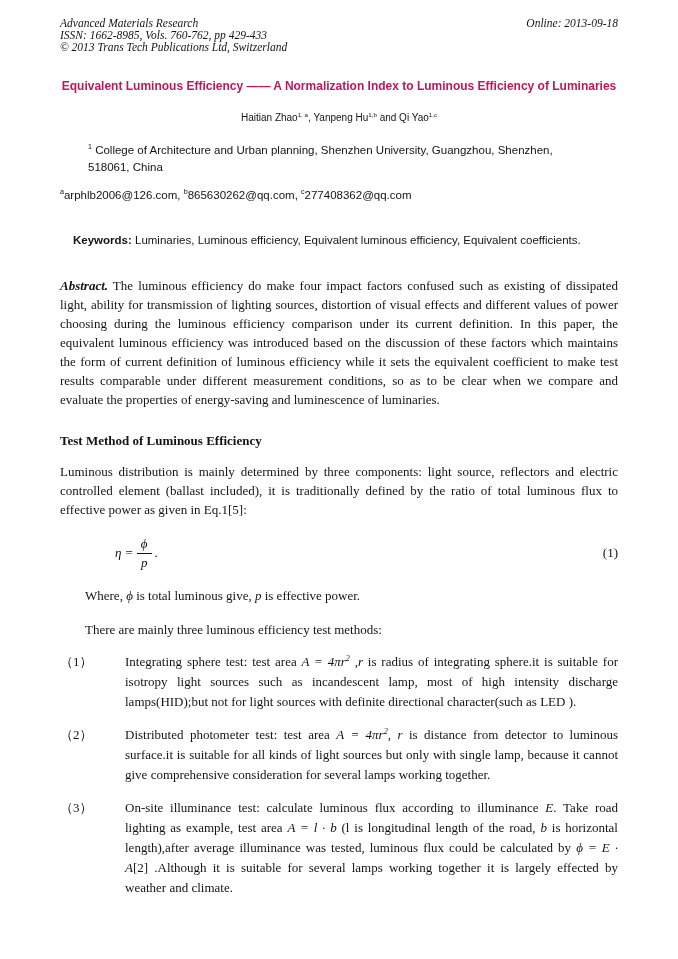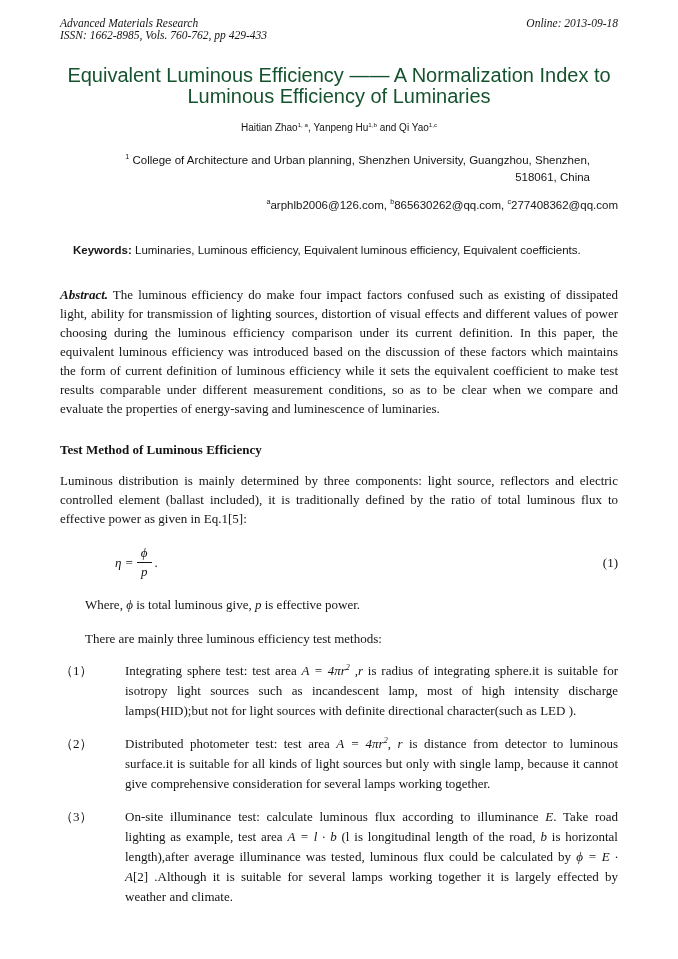--- a/index.html
+++ b/index.html
@@ -22,50 +22,50 @@
     align-items: flex-start;
     font-style: italic;
     font-size: 11.5px;
     line-height: 11.8px;
   }
   .pub-header .left div { white-space: nowrap; }
   
   .paper-title {
     margin-top: 23px;
     font-family: "Liberation Sans", sans-serif;
-    font-weight: normal;
-    font-size: 20px;
+    font-weight: bold;
+    font-size: 12px;
     line-height: 21px;
     text-align: center;
-    color: #14532d;
+    color: #be185d;
   }
   .authors {
     margin-top: 15px;
     font-family: "Liberation Sans", sans-serif;
     font-size: 10px;
     text-align: center;
   }
   sup.s {
     font-size: 0.62em;
     line-height: 0;
     vertical-align: super;
   }
   .affiliation {
     margin-top: 19px;
     padding: 0 28px;
     font-family: "Liberation Sans", sans-serif;
     font-size: 11.5px;
     line-height: 17px;
-    text-align: right;
+    text-align: left;
   }
   .emails {
     margin-top: 13px;
     font-family: "Liberation Sans", sans-serif;
     font-size: 11.5px;
-    text-align: right;
+    text-align: left;
   }
   .keywords {
     margin-top: 31px;
     font-family: "Liberation Sans", sans-serif;
     font-size: 11.5px;
     line-height: 16.5px;
     text-align: justify;
   }
   .keywords .label { font-weight: bold; padding-left: 13px; }
   .abstract {
@@ -135,20 +135,21 @@
 </style>
 </head>
 <body>
 
 <div class="page">
 
   <div class="pub-header">
     <div class="left">
       <div>Advanced Materials Research</div>
       <div>ISSN: 1662-8985, Vols. 760-762, pp 429-433</div>
+      <div>© 2013 Trans Tech Publications Ltd, Switzerland</div>
     </div>
     <div class="right">Online: 2013-09-18</div>
   </div>
 
   <h1 class="paper-title">Equivalent Luminous Efficiency —— A Normalization Index to Luminous Efficiency of Luminaries</h1>
 
   <div class="authors"><span>Haitian Zhao</span><sup class="s">1, a</sup><span>, </span><span>Yanpeng Hu</span><sup class="s">1,b</sup><span> and </span><span>Qi Yao</span><sup class="s">1,c</sup></div>
 
   <div class="affiliation"><sup class="s">1</sup><span> College of Architecture and Urban planning, Shenzhen University, Guangzhou, Shenzhen, 518061, China</span></div>
 

